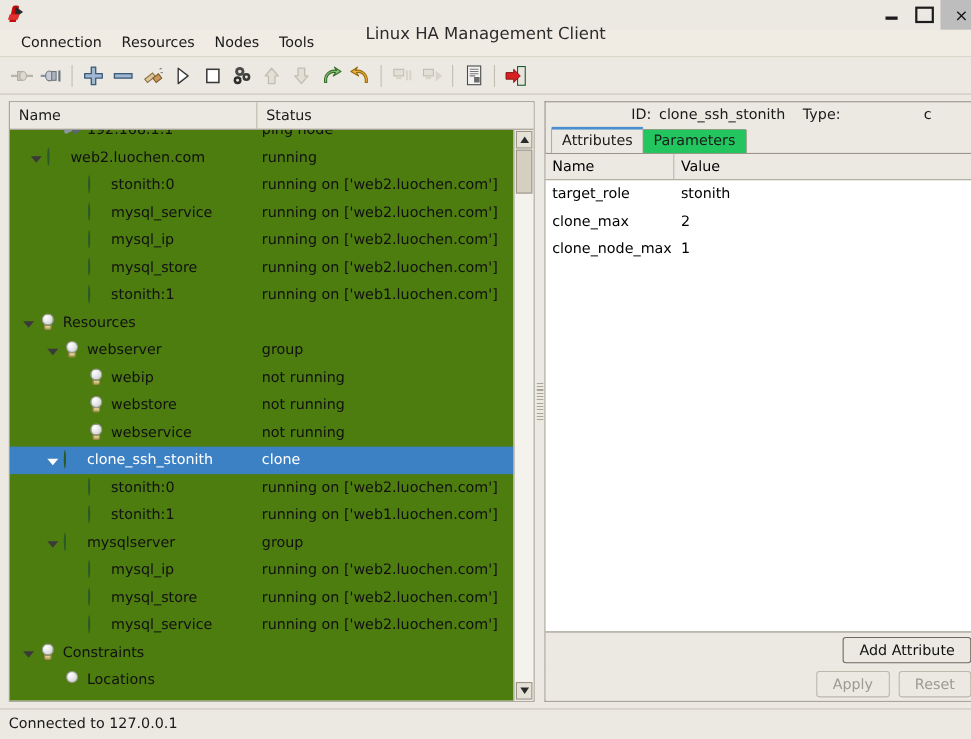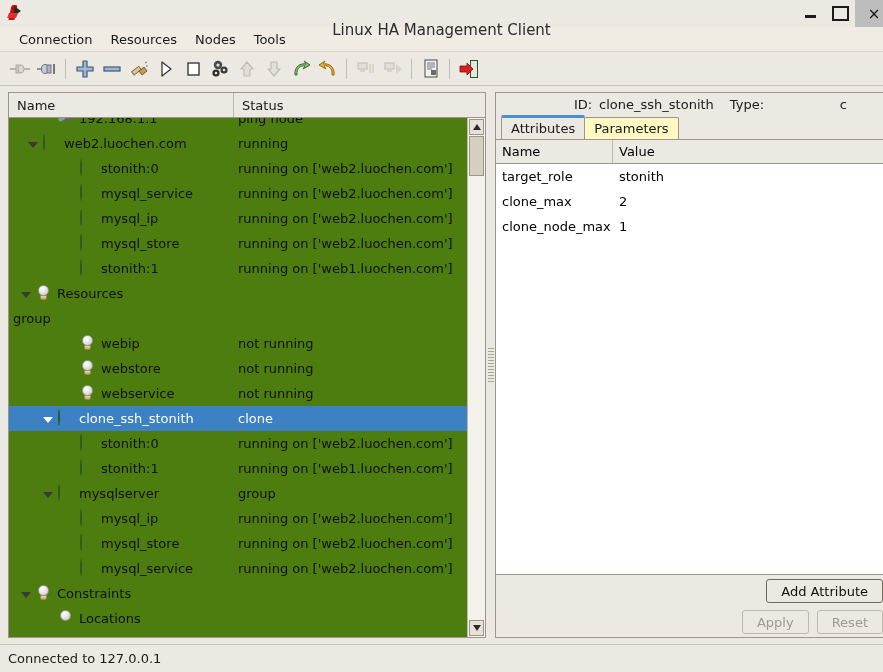--- a/index.html
+++ b/index.html
@@ -152,21 +152,21 @@
   .idbar .typ-val{position:absolute;right:2px;}
   .idbar-inner{position:relative;width:100%;display:flex;align-items:center;justify-content:center;}
 
   .tabs{
     display:flex;align-items:flex-end;height:24px;flex:0 0 auto;
     padding-left:5px;border-bottom:1px solid #9b9689;box-sizing:content-box;
   }
   .tab{
     height:22px;padding:0 9px;display:flex;align-items:center;font-size:13px;
     border:1px solid #9b9689;border-bottom:none;box-sizing:border-box;
-    background:#fef9c3;color:#1a1a1a;border-radius:2px 2px 0 0;margin-right:-1px;
+    background:#22c55e;color:#1a1a1a;border-radius:2px 2px 0 0;margin-right:-1px;
   }
   .tab.active{
     background:#ece9e2;border-top:3px solid #4a8fd0;height:24px;position:relative;z-index:2;
   }
   .attr-head{
     display:flex;height:23px;background:#ece9e2;border-bottom:1px solid #9b9689;
     flex:0 0 auto;
   }
   .attr-head .ah{font-size:13px;display:flex;align-items:center;padding-left:6px;box-sizing:border-box;}
   .attr-head .ah.c1{width:117px;border-right:1px solid #bdb8ac;}
@@ -443,20 +443,30 @@
                 </span>
                 <span class="ico">
                   <span class="bulb-base"></span>
                   <span class="bulb"></span>
                 </span>
                 <span>Resources</span>
               </div>
               <div class="tw-status"></div>
             </div>
             <div class="trow">
+              <div class="tw-name" style="padding-left: 32px;">
+                <span class="twisty">
+                  <span class="tri"></span>
+                </span>
+                <span class="ico">
+                  <span class="bulb-base"></span>
+                  <span class="bulb"></span>
+                </span>
+                <span>webserver</span>
+              </div>
               <div class="tw-status">group</div>
             </div>
             <div class="trow">
               <div class="tw-name" style="padding-left: 54px;">
                 <span class="twisty"></span>
                 <span class="ico">
                   <span class="bulb-base"></span>
                   <span class="bulb"></span>
                 </span>
                 <span>webip</span>

